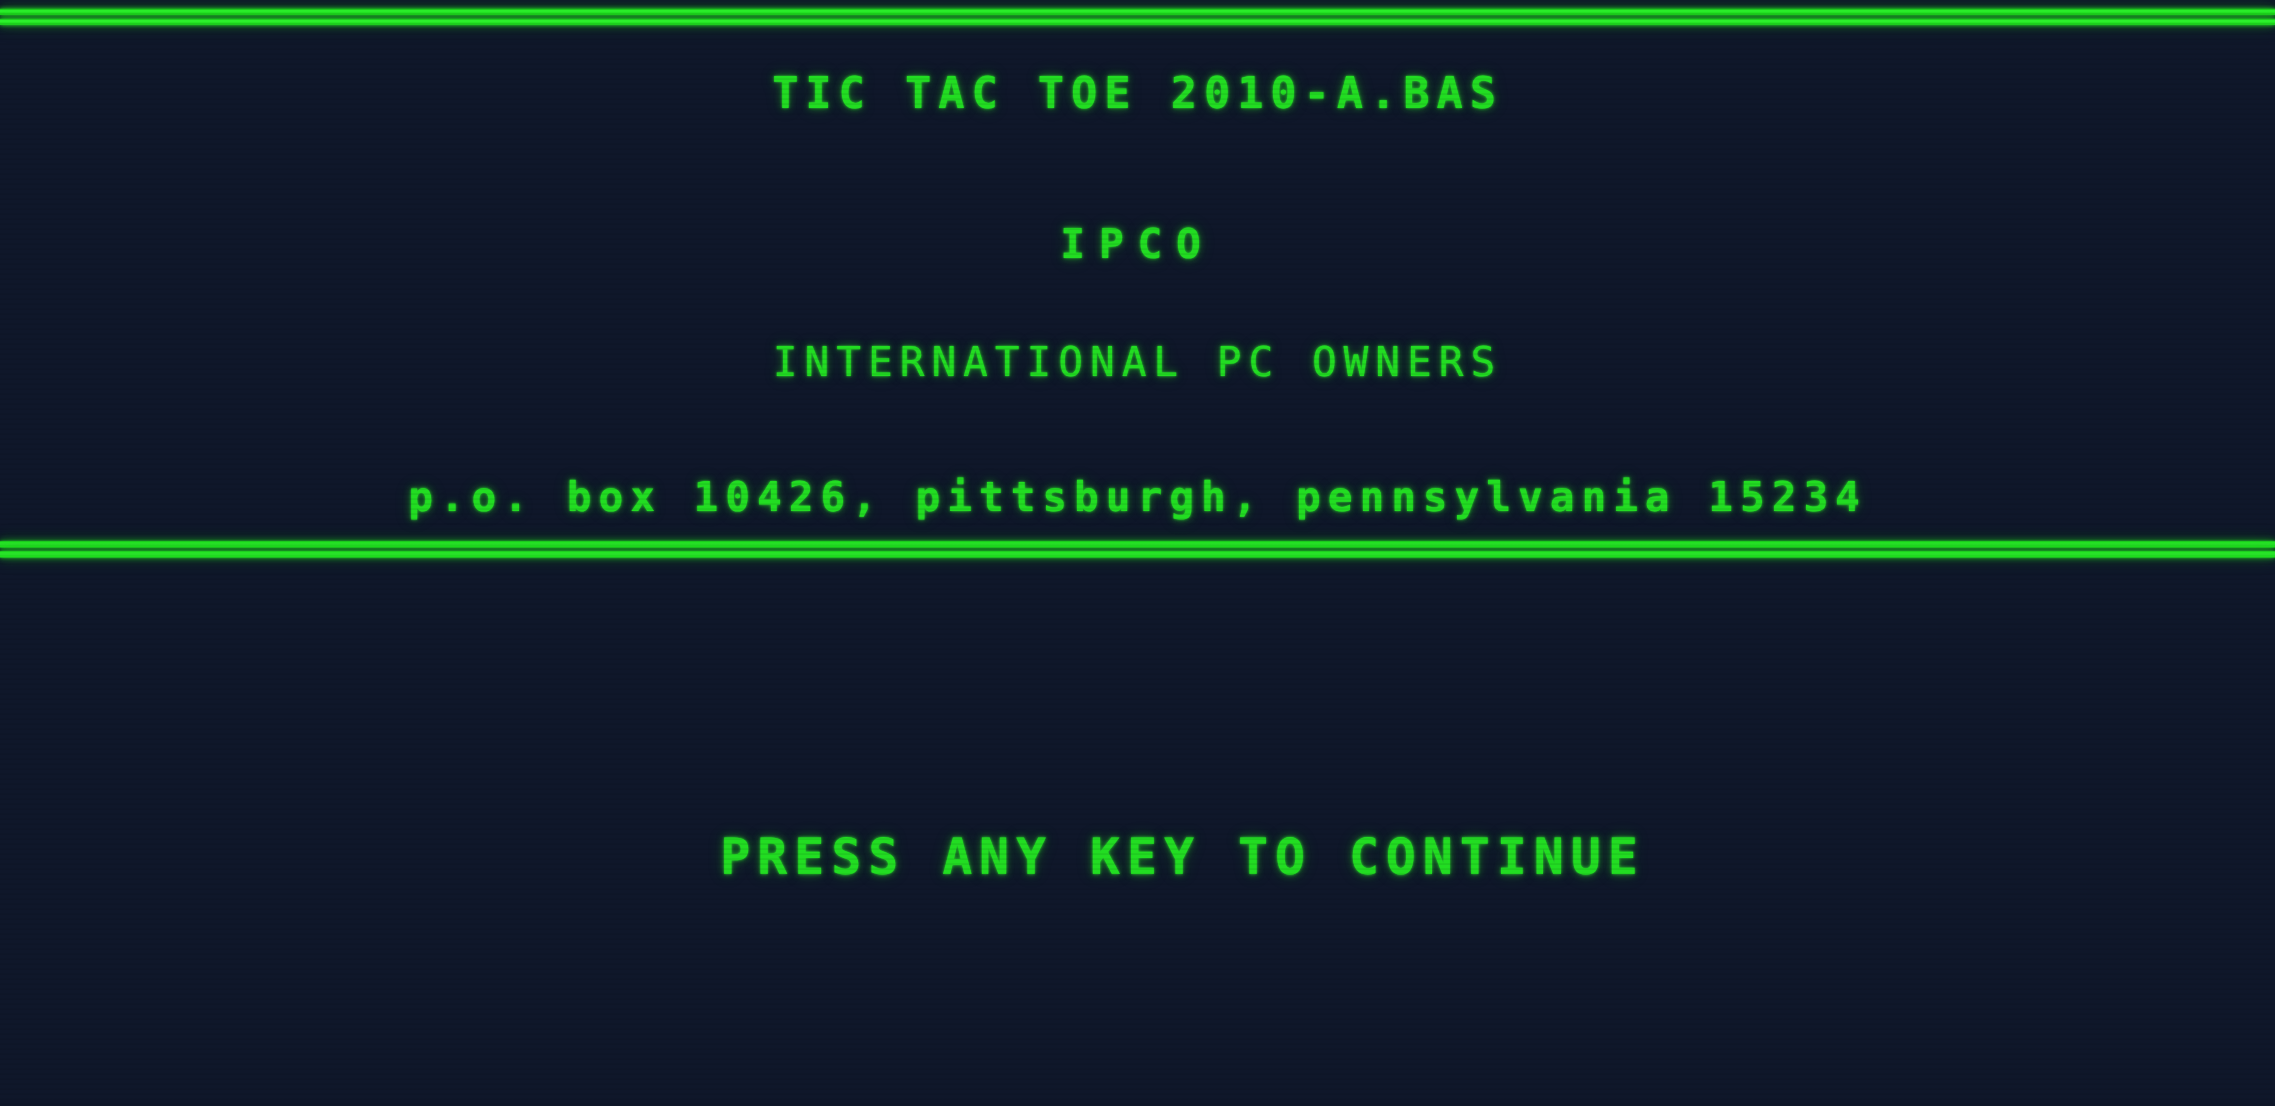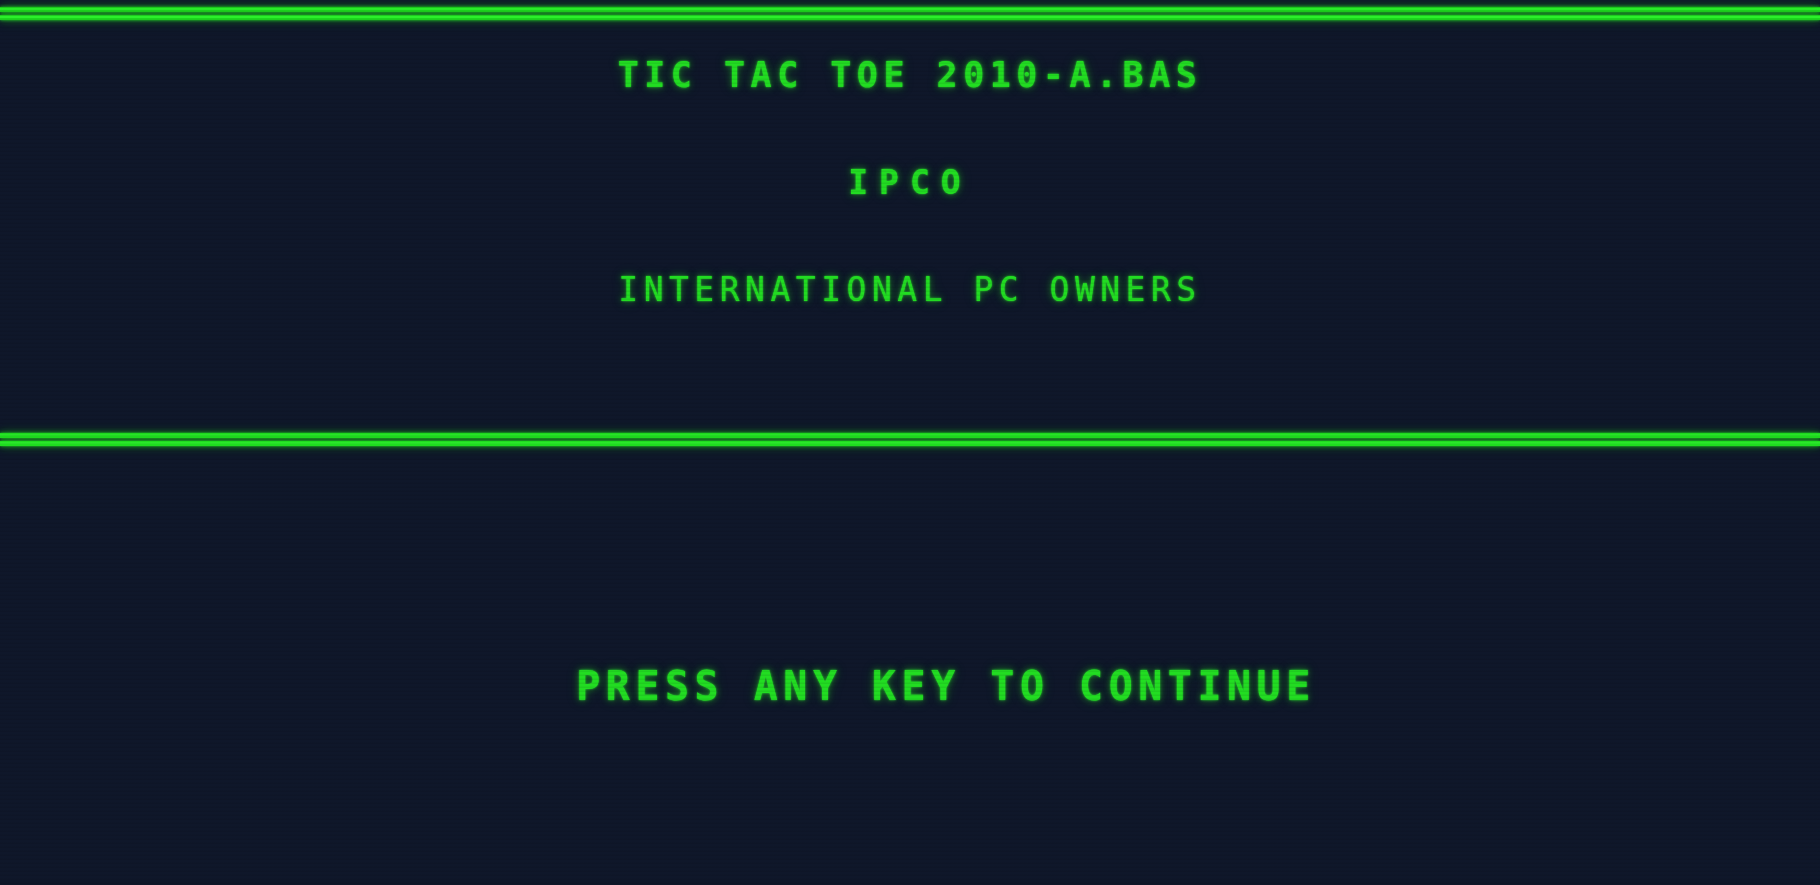--- a/index.html
+++ b/index.html
@@ -72,21 +72,21 @@
   }
 
   #line-title {
     top: 54px;
     font-size: 35px;
     line-height: 42px;
     letter-spacing: 5.5px;
     font-weight: bold;
   }
   #line-ipco {
-    top: 162px;
+    top: 174px;
     font-size: 33px;
     line-height: 42px;
     letter-spacing: 11px;
     font-weight: bold;
   }
   #line-org {
     top: 269px;
     font-size: 33px;
     line-height: 42px;
     letter-spacing: 5.5px;
@@ -133,20 +133,21 @@
     <div class="band top"></div>
     <div class="band bottom"></div>
   </div>
 
   <div class="line" id="line-title">TIC TAC TOE 2010-A.BAS</div>
 
   <div class="line" id="line-ipco">IPCO</div>
 
   <div class="line" id="line-org">INTERNATIONAL PC OWNERS</div>
 
+  <div class="line" id="line-address">p.o. box 10426, pittsburgh, pennsylvania 15234</div>
 
   <div class="divider" id="divider-bottom">
     <div class="band top"></div>
     <div class="band bottom"></div>
   </div>
 
   <div class="line" id="line-prompt">PRESS ANY KEY TO CONTINUE</div>
 
   <div id="crt-overlay"></div>
 

